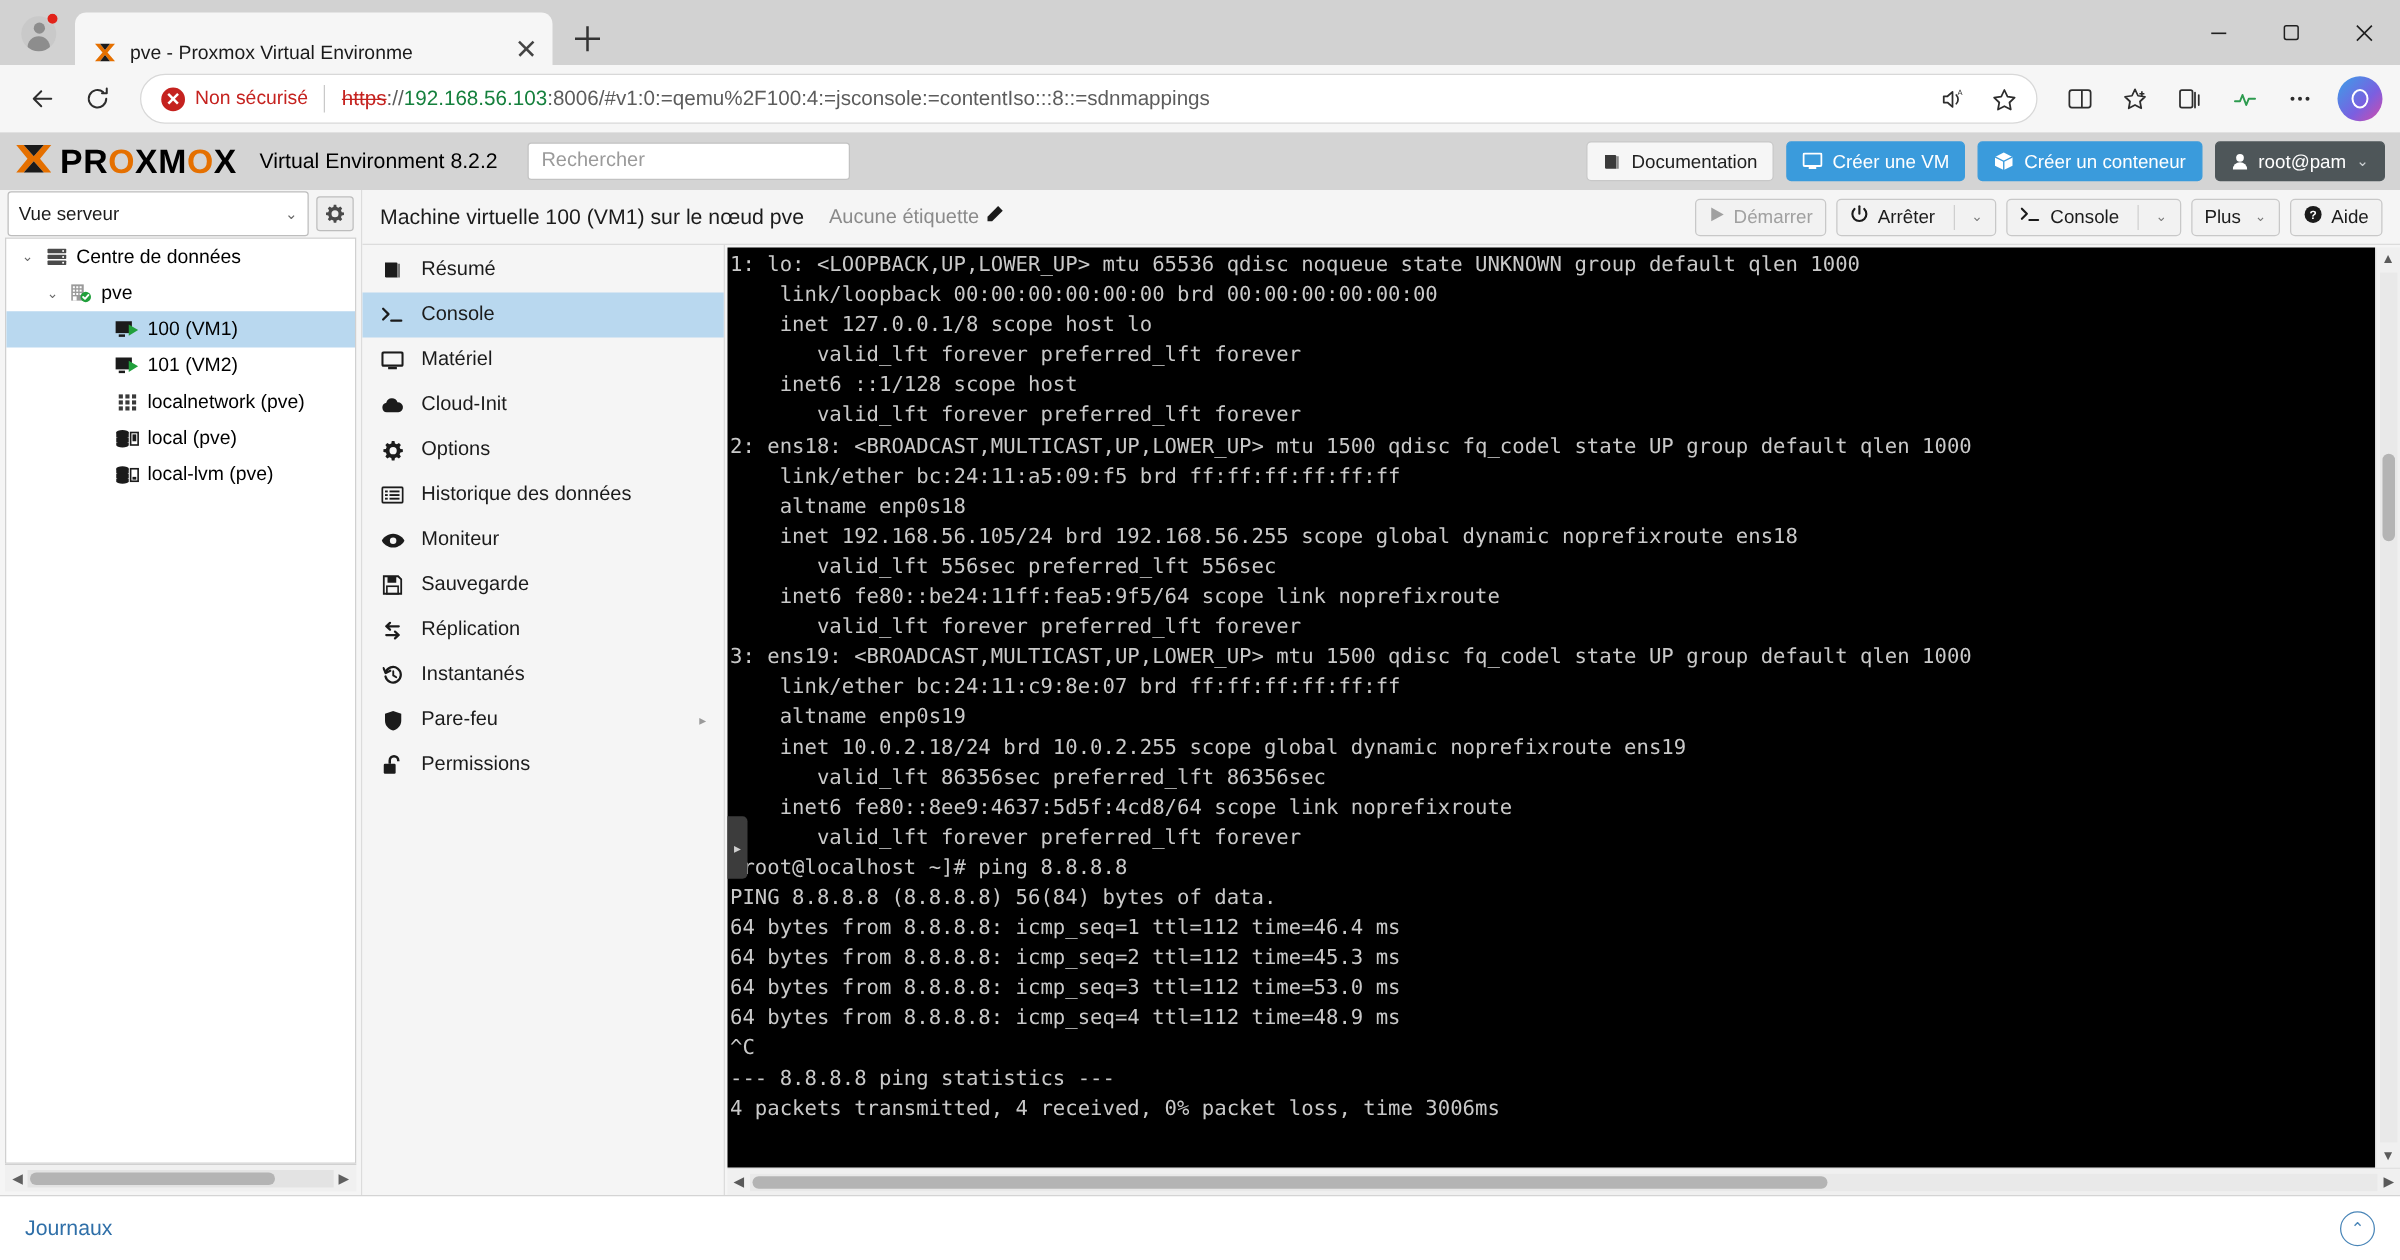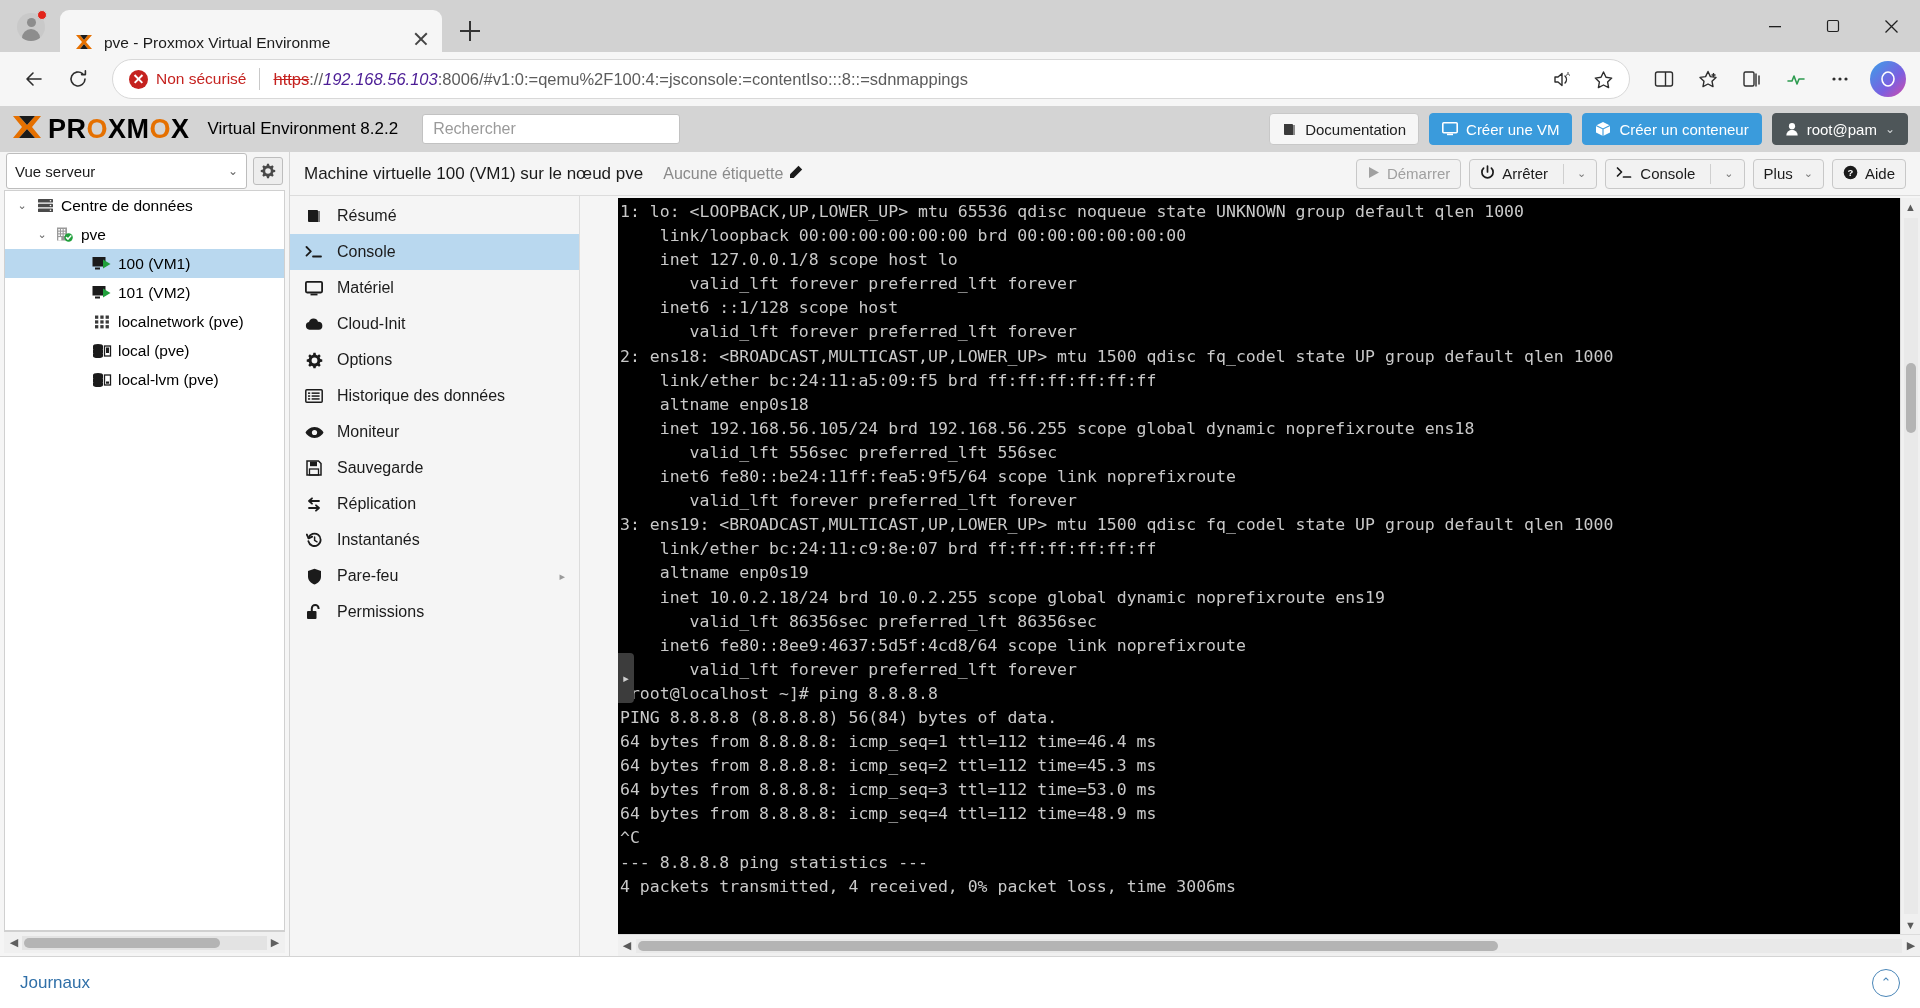--- a/index.html
+++ b/index.html
@@ -90,21 +90,21 @@
   }
   .ns-icon::before, .ns-icon::after {
     content:""; position:absolute; left:4px; top:8.7px; width:11px; height:1.8px; background:#fff;
   }
   .ns-icon::before { transform: rotate(45deg); }
   .ns-icon::after { transform: rotate(-45deg); }
   .ns-text { font-size: 15.5px; color:#c5221f; white-space: nowrap; }
   .url-sep { width:1px; height:22px; background:#c9c9c9; margin: 0 13px; flex:0 0 1px;}
   .url-text { font-size: 16.5px; color:#5c5c5c; white-space: nowrap; overflow:hidden; flex:1; min-width:0;}
   .url-text .scheme { color:#c5221f; text-decoration: line-through; }
-  .url-text .host { color:#4c1d95;font-style:italic; }
+  .url-text .host { color:#15803d; }
   .url-right { display:flex; align-items:center; gap:2px; flex:0 0 auto; }
 
   .copilot {
     width: 36px; height: 36px; border-radius: 50%;
     background: linear-gradient(135deg,#3aa0e8 0%, #7b5fe0 60%, #d44ba8 100%);
     display:flex; align-items:center; justify-content:center; margin-left:6px;
   }
 
   
   .pve { flex: 1; display:flex; flex-direction: column; background:#f5f5f5; min-height:0;}
@@ -186,21 +186,21 @@
   .content-row { flex:1; display:flex; min-height:0; }
   .submenu {
     width: 290px; background:#f5f5f5; border-right:1px solid #dcdcdc;
     display:flex; flex-direction:column; padding-top: 2px; font-size: 16px;
   }
   .mitem { height: 36px; display:flex; align-items:center; gap:13px; padding: 0 14px; color:#1b1b1b; }
   .mitem.sel { background:#b9d8ef; }
   .mitem .mic { width: 20px; display:flex; align-items:center; justify-content:center; }
   .mitem .sub-arrow { margin-left:auto; color:#9a9a9a; font-size:11px; }
 
-  .console-wrap { flex:1; display:flex; flex-direction:column; min-width:0; background:#f5f5f5; padding: 2px 0 0 2px; margin-left: 36px;}
+  .console-wrap { flex:1; display:flex; flex-direction:column; min-width:0; background:#f5f5f5; padding: 2px 0 0 2px;}
   .console-area { flex:1; display:flex; min-height:0; position:relative; }
   .term {
     flex:1; background:#000; color:#c9c9c9; overflow:hidden; position:relative;
     font-family: "DejaVu Sans Mono", "Liberation Mono", monospace;
     font-size: 16.5px; line-height: 24.1px; padding: 2px 0 0 2px;
     white-space: pre;
   }
   .term-line { height: 24.1px; }
   .handle {
     position:absolute; left:0px; top:455px; width:16px; height:50px;

